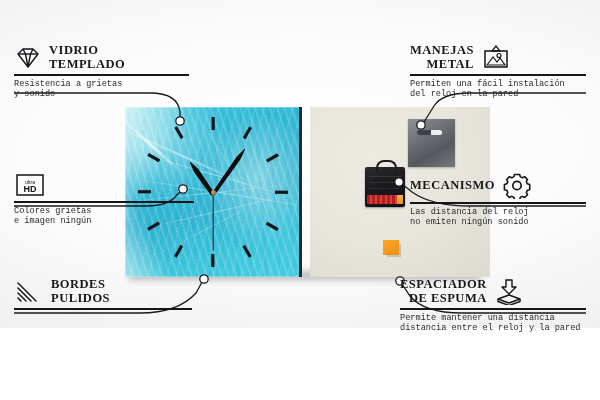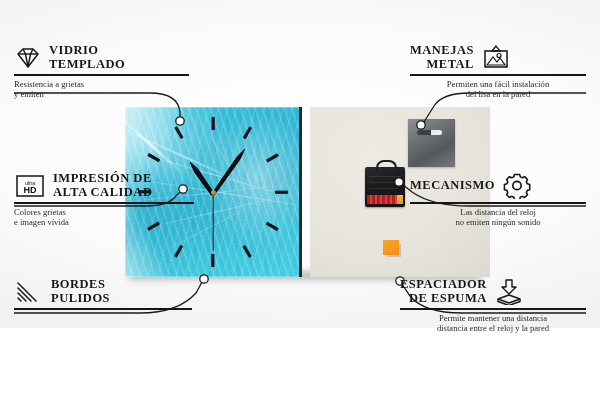--- a/index.html
+++ b/index.html
@@ -21,24 +21,24 @@
     font-family:"Liberation Serif", serif;
     font-weight:700;letter-spacing:.5px;
     color:#17171a;font-size:12.5px;line-height:13.5px;
     text-transform:uppercase;
   }
   .f-title .l2{display:block;}
   .left .f-title{text-align:left;}
   .right .f-title{text-align:right;}
   .f-rule{height:1.6px;background:#15151a;margin:3px 0 3px 0;}
   .f-desc{
-    font-family:Liberation Serif, serif;
+    font-family:Liberation Mono, monospace;
     font-size:8.6px;line-height:10.6px;color:#2a2a2e;
   }
-  .right .f-desc{text-align:center;}
+  .right .f-desc{text-align:left;}
   .icon{flex:0 0 auto;display:block;}
   
   #product{position:absolute;left:125px;top:107px;width:365px;height:172px;}
   .panel-shadow{
     position:absolute;filter:blur(3px);background:rgba(40,40,45,.28);
   }
   #clock{
     position:absolute;left:0;top:0;width:176px;height:170px;
     background:
       linear-gradient(118deg, rgba(255,255,255,.75) 0%, rgba(255,255,255,0) 26%),
@@ -246,40 +246,36 @@
         </g>
       </svg>
       <div class="f-title">
         <span>VIDRIO</span>
         <span class="l2">TEMPLADO</span>
       </div>
     </div>
     <div class="f-rule"></div>
     <div class="f-desc">
       <span>Resistencia a grietas</span><br>
-      <span>y emiten</span>
+      <span>y sonido</span>
     </div>
   </div>
 
   <div class="feature left" style="left:14px;top:172px;width:180px;">
     <div class="f-head">
       <svg class="icon" width="32" height="26" viewBox="0 0 32 26">
         <rect x="3" y="3" width="26" height="20" fill="none" stroke="#15151a" stroke-width="1.5"></rect>
         <text x="16" y="11.5" font-family="Liberation Sans, sans-serif" font-size="5.2" text-anchor="middle" fill="#15151a">ultra</text>
         <text x="16" y="20" font-family="Liberation Sans, sans-serif" font-size="9" font-weight="bold" text-anchor="middle" fill="#15151a">HD</text>
       </svg>
-      <div class="f-title">
-        <span>IMPRESIÓN DE</span>
-        <span class="l2">ALTA CALIDAD</span>
-      </div>
     </div>
     <div class="f-rule"></div>
     <div class="f-desc">
       <span>Colores grietas</span><br>
-      <span>e imagen vívida</span>
+      <span>e imagen ningún</span>
     </div>
   </div>
 
   <div class="feature left" style="left:14px;top:278px;width:178px;">
     <div class="f-head">
       <svg class="icon" width="30" height="24" viewBox="0 0 30 24">
         <g stroke="#15151a" stroke-width="1.5" stroke-linecap="round">
           <path d="M4,3 L22,21"></path>
             <path d="M4,8 L17,21"></path>
             <path d="M4,13 L12,21"></path>
@@ -303,21 +299,21 @@
       <svg class="icon" width="30" height="27" viewBox="0 0 30 27">
         <path d="M15,2 L11,7 L19,7 Z" fill="none" stroke="#15151a" stroke-width="1.3"></path>
         <rect x="4" y="7" width="22" height="16" fill="none" stroke="#15151a" stroke-width="1.5"></rect>
         <path d="M6,21 L12,13 L16,18 L19,14 L24,21 Z" fill="none" stroke="#15151a" stroke-width="1.2"></path>
         <circle cx="18" cy="11.5" r="2" fill="none" stroke="#15151a" stroke-width="1.2"></circle>
       </svg>
     </div>
     <div class="f-rule"></div>
     <div class="f-desc">
       <span>Permiten una fácil instalación</span><br>
-      <span>del lisa en la pared</span>
+      <span>del reloj en la pared</span>
     </div>
   </div>
 
   <div class="feature right" style="left:410px;top:172px;width:176px;">
     <div class="f-head right">
       <div class="f-title">
         <span>MECANISMO</span>
       </div>
       <svg class="icon" width="30" height="27" viewBox="0 0 30 27">
         <g fill="none" stroke="#15151a" stroke-width="1.7" stroke-linejoin="round">

